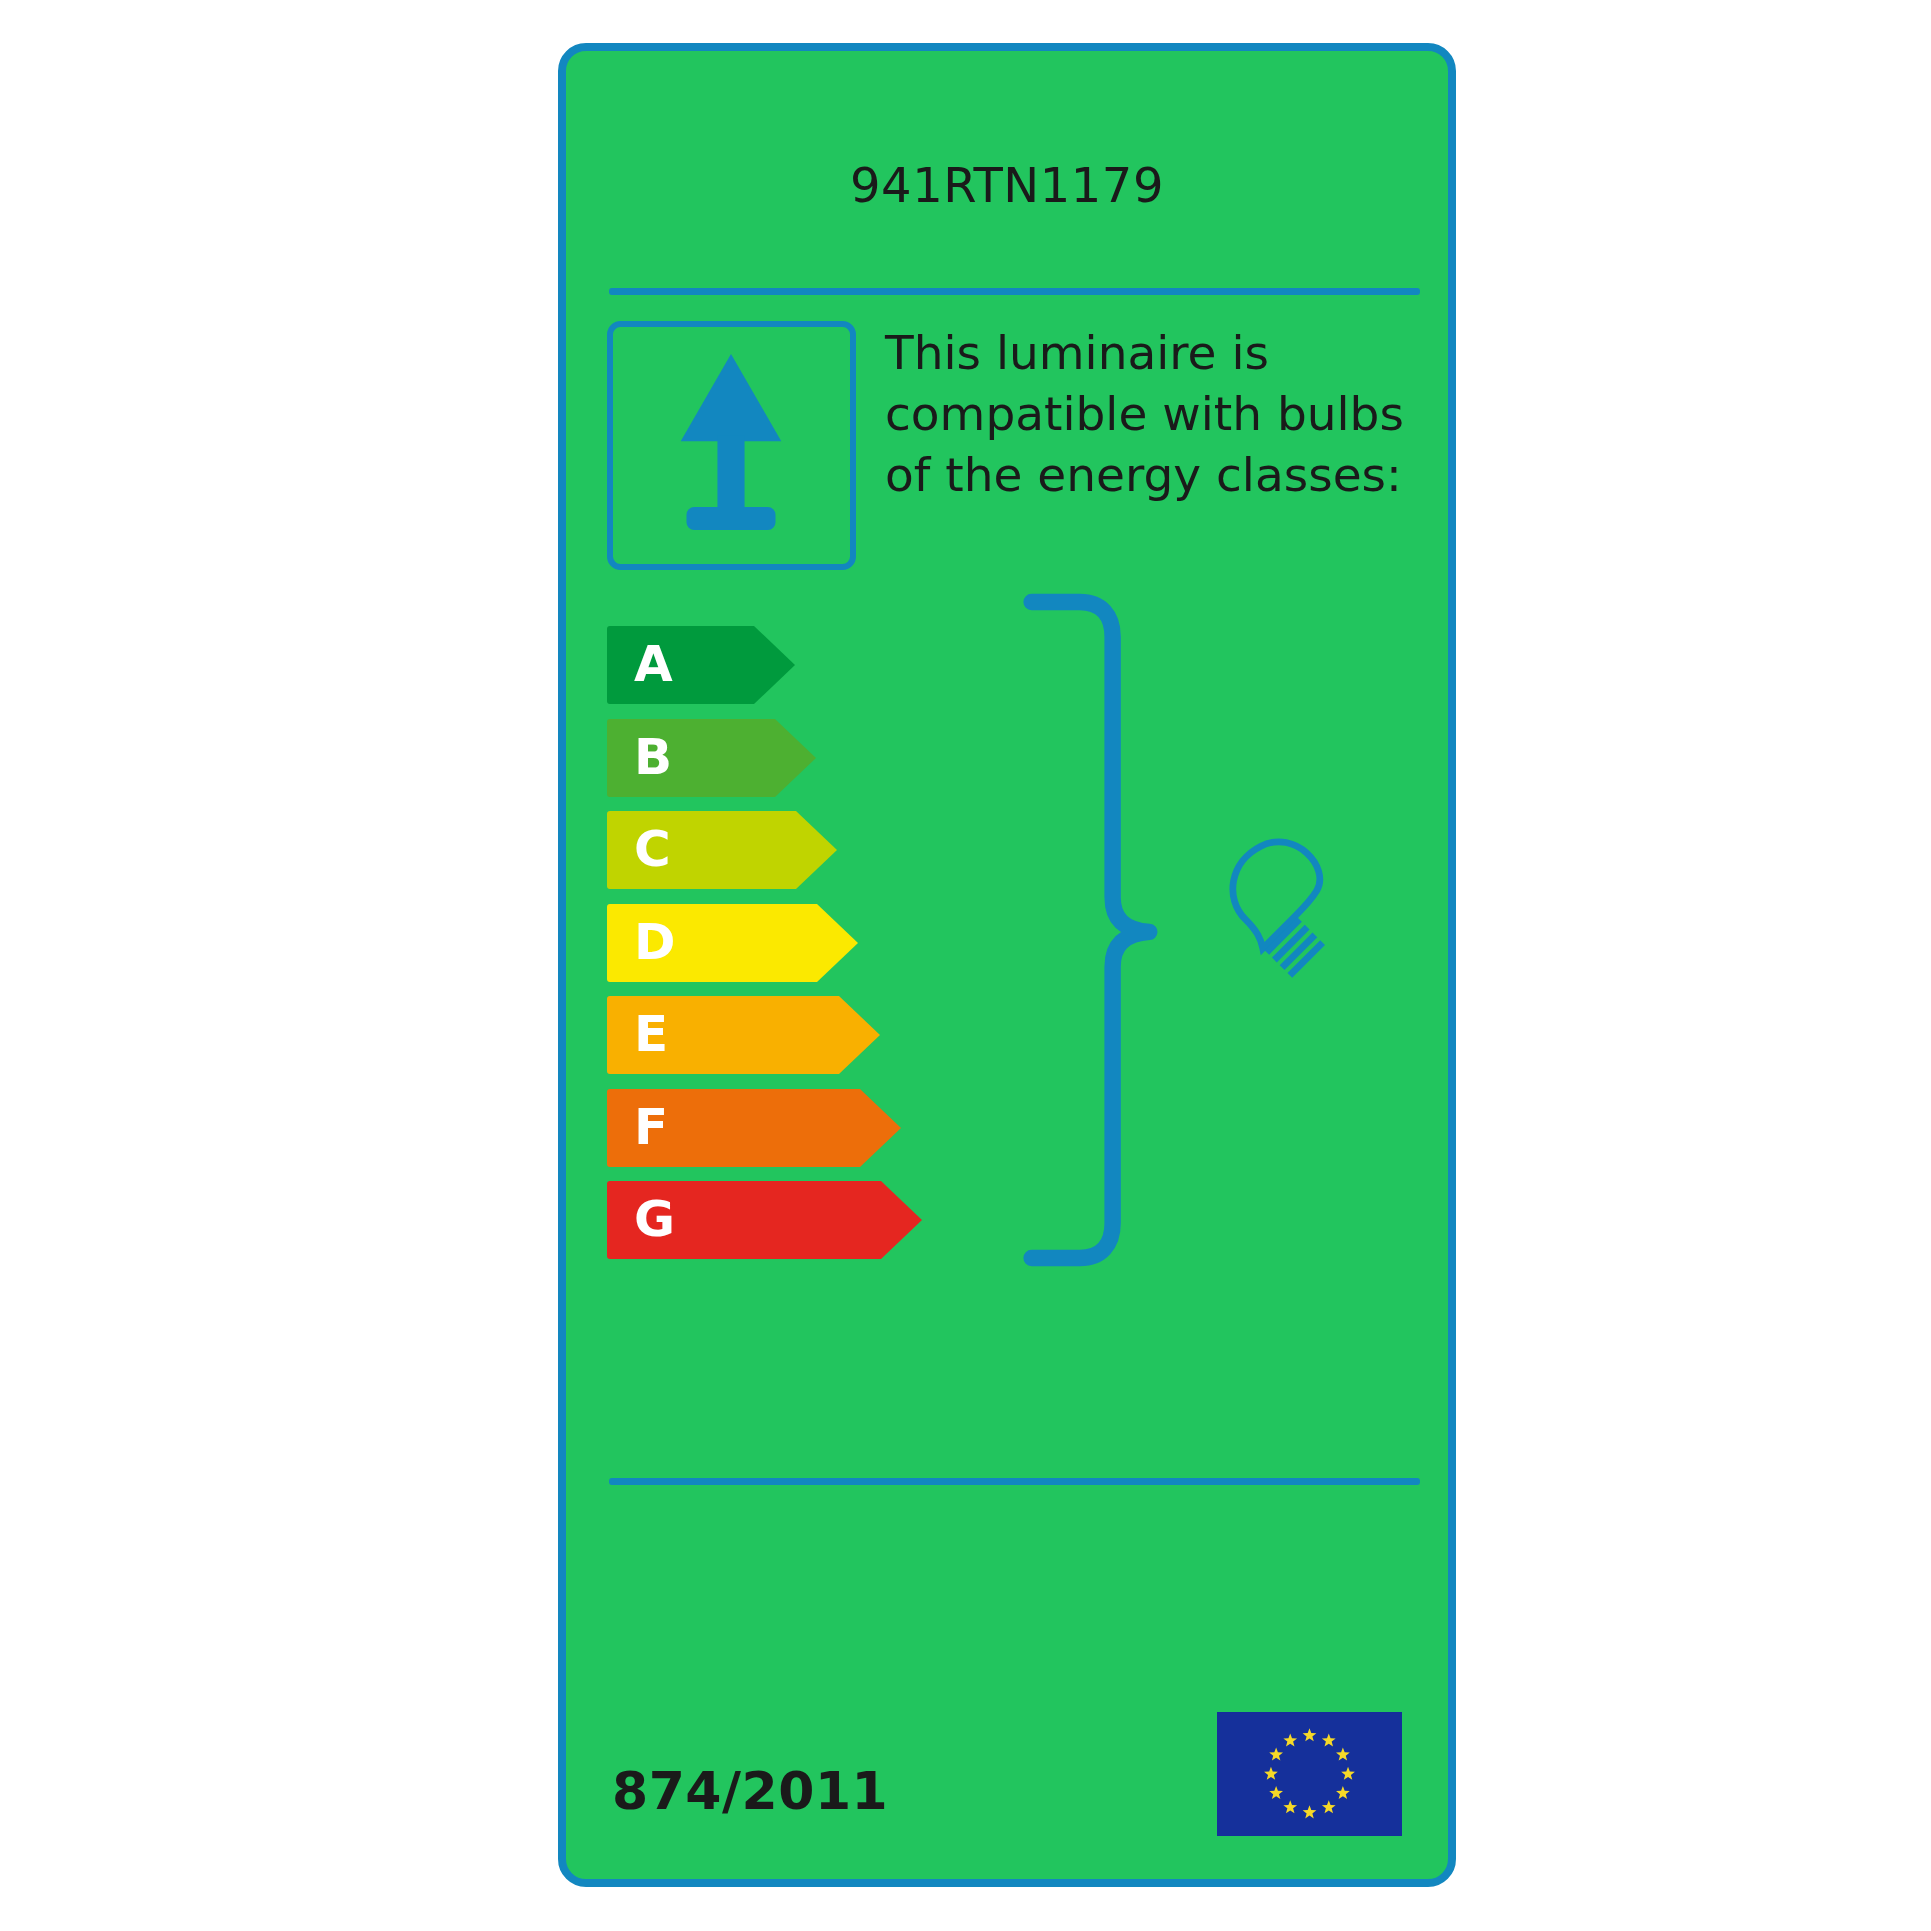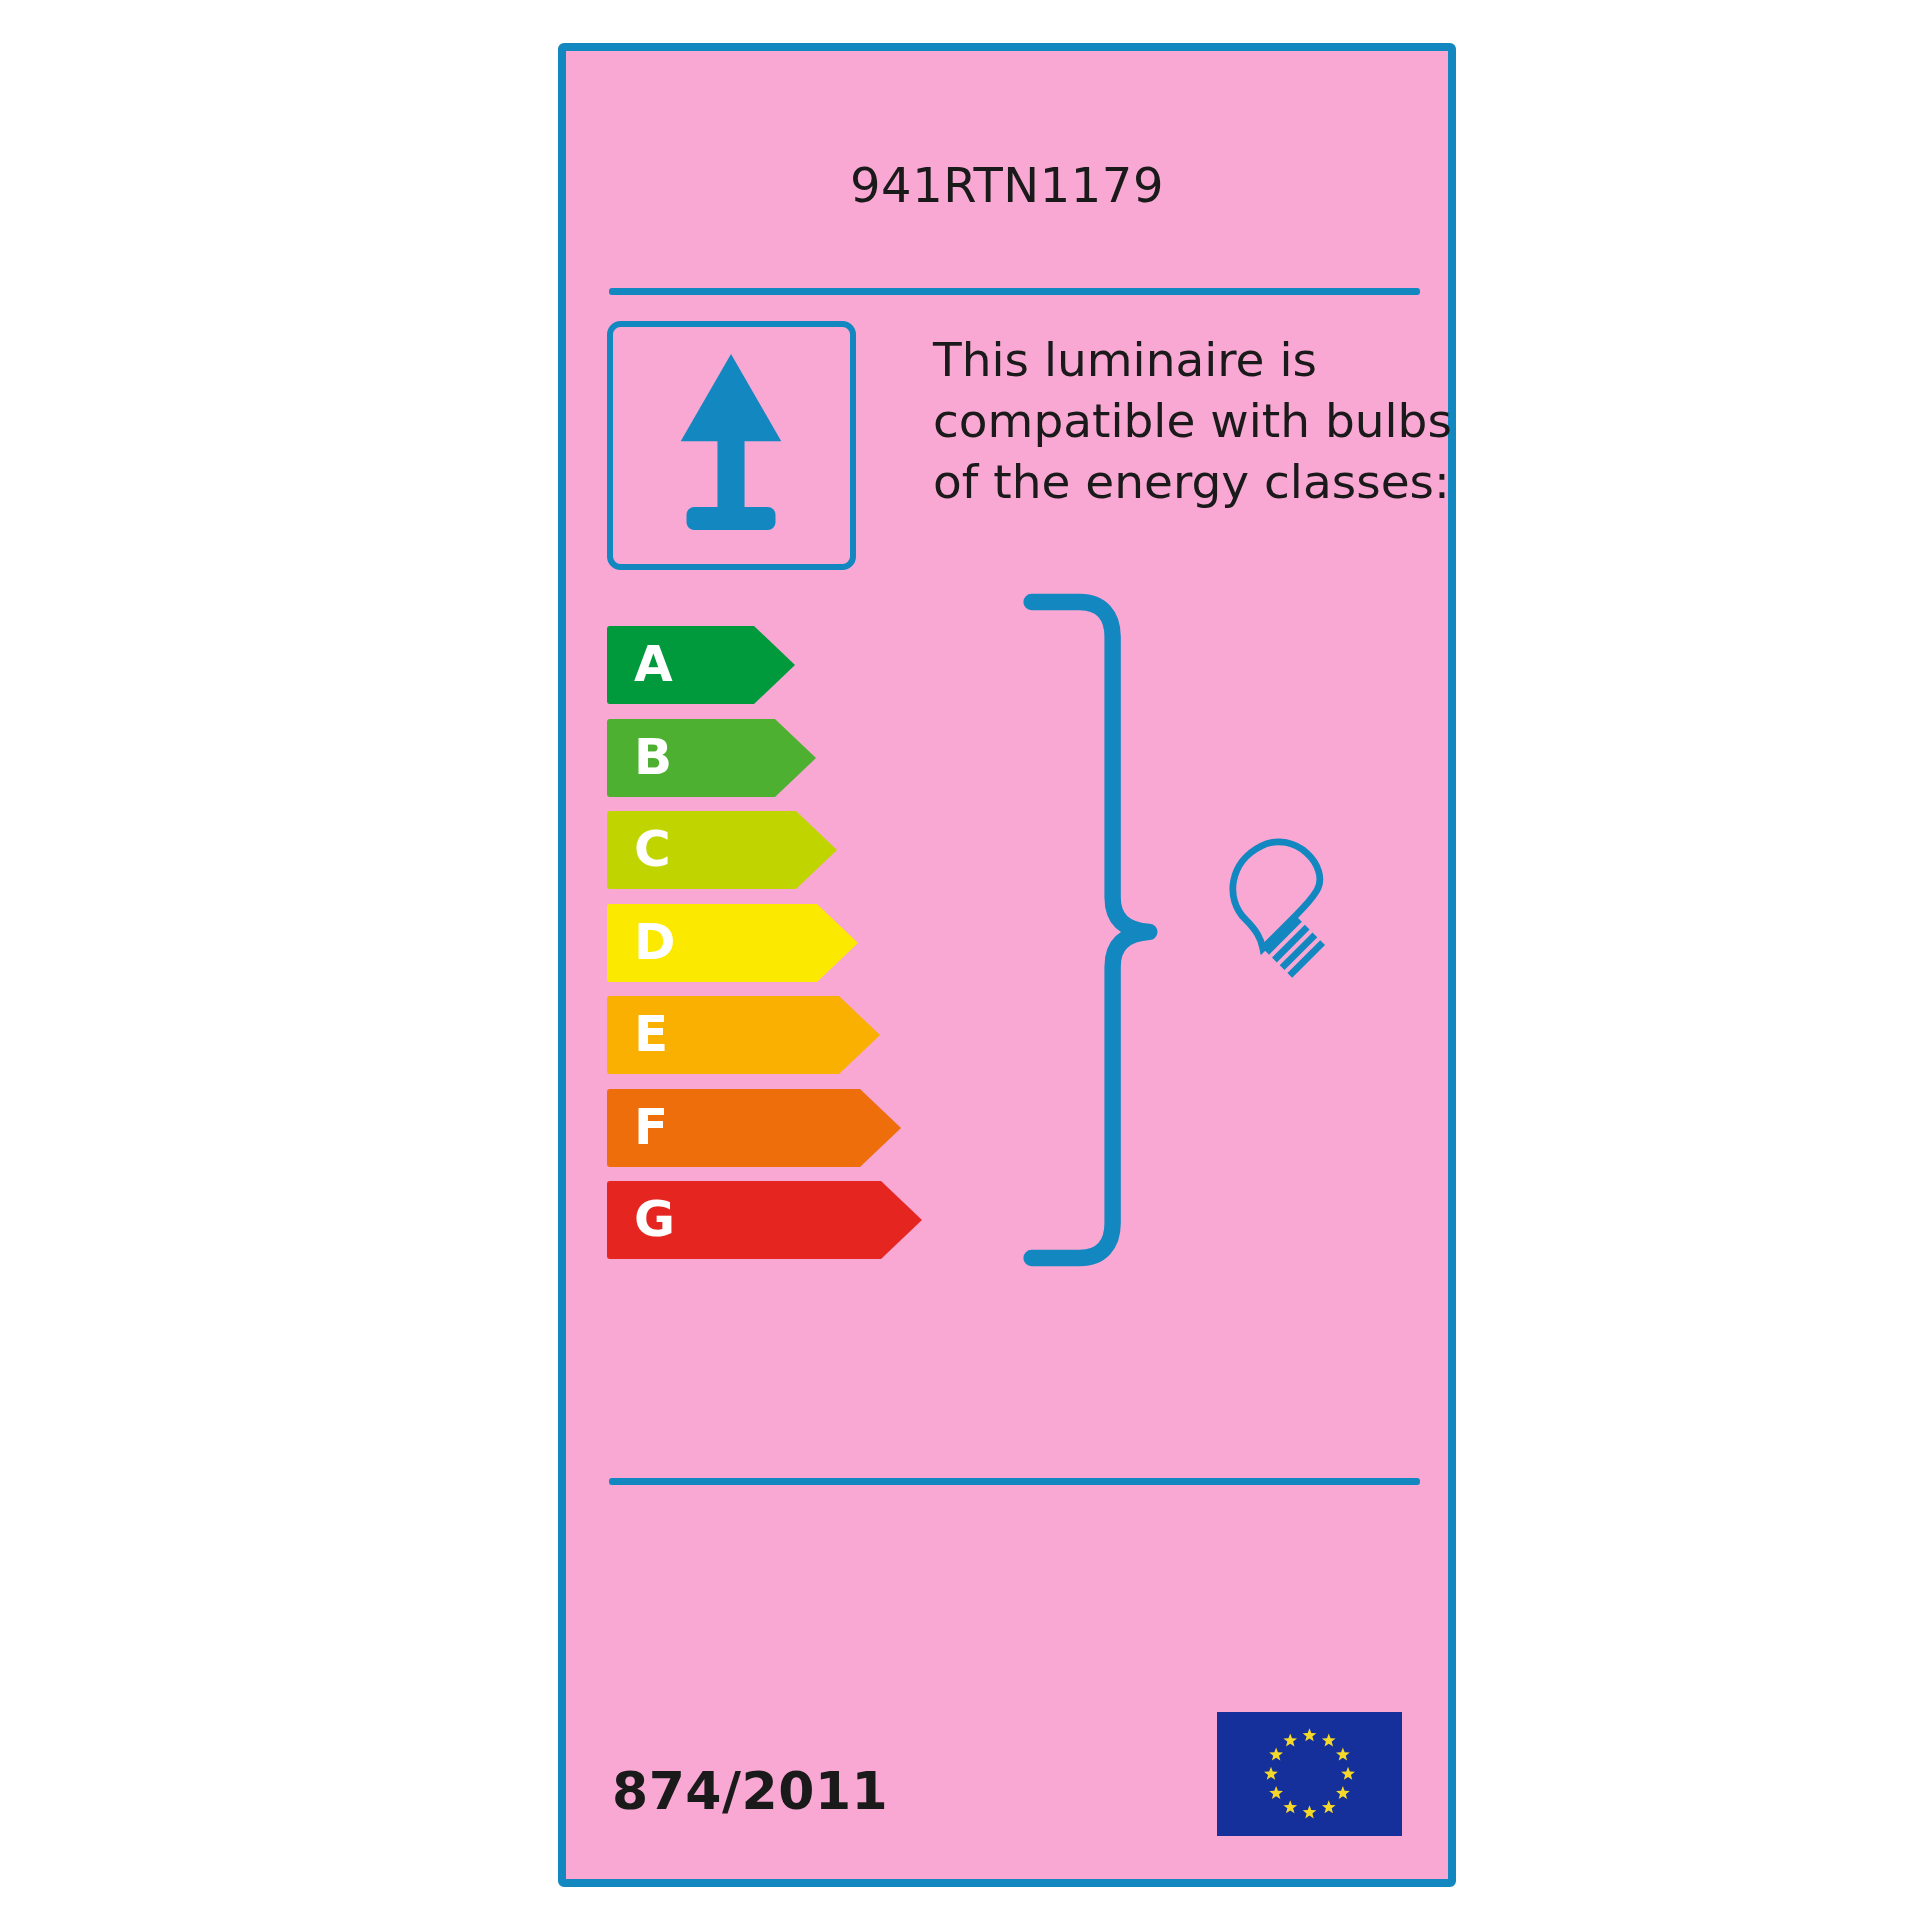--- a/index.html
+++ b/index.html
@@ -15,22 +15,22 @@
     overflow: hidden;
   }
 
   .label-card {
     position: absolute;
     left: 558px;
     top: 43px;
     width: 898px;
     height: 1844px;
     border: 8.7px solid #1287c0;
-    border-radius: 6px;
-    background: #f9a8d4;
+    border-radius: 28px;
+    background: #22c55e;
     box-sizing: border-box;
   }
 
   .model-code {
     position: absolute;
     top: 106px;
     left: 0;
     width: 100%;
     text-align: center;
     font-size: 48px;
@@ -57,26 +57,25 @@
     height: 249px;
     border: 6.8px solid #1287c0;
     border-radius: 13.5px;
     box-sizing: border-box;
   }
   .lamp-box svg { display: block; }
 
   .compat-text {
     position: absolute;
     left: 319px;
-    top: 278px;
+    top: 271px;
     width: 550px;
     font-size: 47px;
     line-height: 1.30;
     color: #1a1a1a;
-    margin-left: 48px;
   }
 
   .scale {
     position: absolute;
     left: 41px;
     top: 575px;
     width: 406px;
   }
   .grade-row {
     position: relative;

